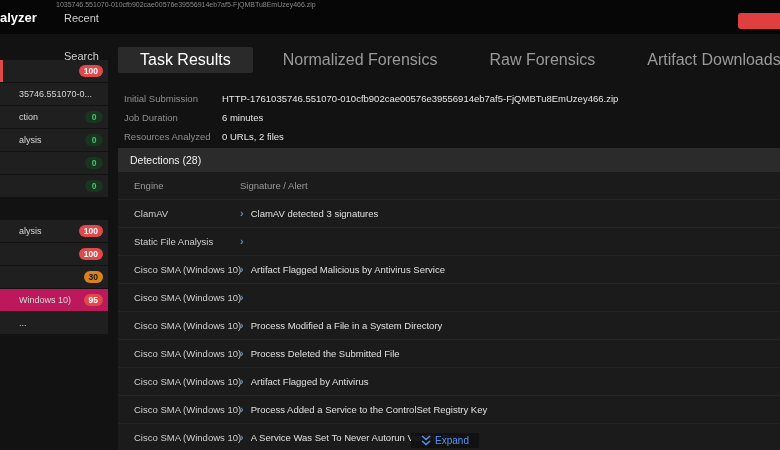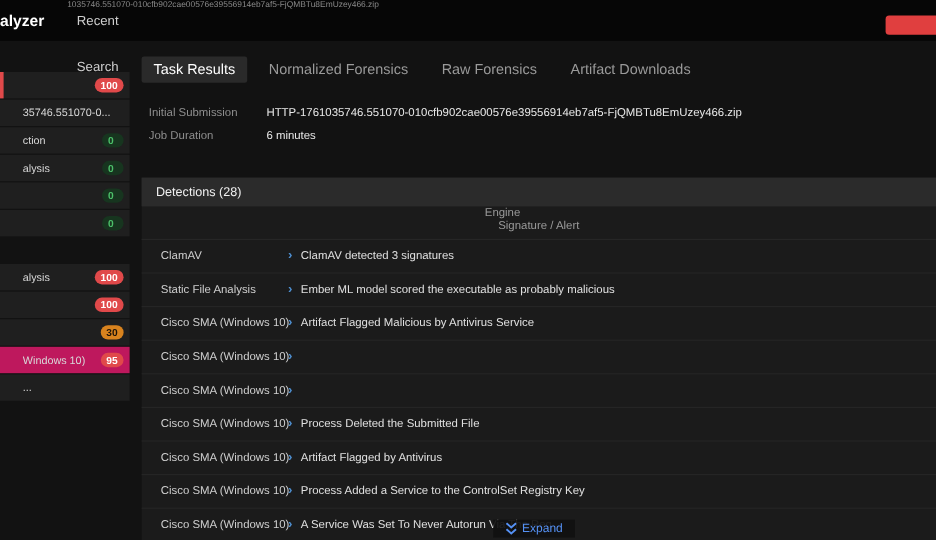--- a/index.html
+++ b/index.html
@@ -21,41 +21,41 @@
   .sb-item {
     display:flex; align-items:center; justify-content:space-between;
     height:22px; margin-bottom:1px; background:#1f1f1f; padding:0 5px 0 4px;
     cursor:pointer;
   }
   .sb-item.selected { background:#be185d; }
   .sb-item.accent { border-left:3px solid #e0494a; }
   .sb-label { font-size:9px; color:#d8d8d8; white-space:nowrap; overflow:hidden;margin-left:15px; }
   .sb-gap { height:22px; background:transparent; }
   .badge {
-    margin-left:auto; min-width:18px; text-align:left;
+    margin-left:auto; min-width:18px; text-align:center;
     font-size:8.5px; font-weight:bold; line-height:12px; height:12px;
     border-radius:7px; padding:0 5px; flex:none;
   }
   .badge.red    { background:#e0494a; color:#fff; }
   .badge.green  { background:#17351f; color:#4cc06a; }
   .badge.orange { background:#d9831e; color:#1c1208; }
   
   .main { position:absolute; left:110px; top:40px; right:0; bottom:0; }
   .tabs { display:flex; gap:8px; padding:7px 0 0 8px; }
-  .tab { font-size:12px; color:#9a9a9a; padding:4px 10px; border-radius:2px; cursor:pointer; white-space:nowrap; }
+  .tab { font-size:16px; color:#9a9a9a; padding:4px 22px; border-radius:2px; cursor:pointer; white-space:nowrap; }
   .tab.active { background:#2a2a2a; color:#fff; }
   .summary { margin:16px 0 0 14px; }
   .sum-row { display:flex; height:19px; align-items:center; }
   .sum-label { width:98px; font-size:9.5px; color:#8f8f8f; }
   .sum-value { font-size:9.5px; color:#e8e8e8; white-space:nowrap; }
   
   .detections { position:absolute; left:8px; top:108px; right:0; bottom:-60px; background:#1b1b1b; }
   .det-header { height:24px; background:#2b2b2b; display:flex; align-items:center; padding-left:12px;
     font-size:10.5px; color:#f0f0f0; }
-  .det-thead { display:flex; height:28px; align-items:center; border-bottom:1px solid #262626;flex-direction:column; }
+  .det-thead { display:flex; height:28px; align-items:center; border-bottom:1px solid #262626; }
   .det-thead span { font-size:9.5px; color:#9a9a9a; }
   .col-engine { width:122px; padding-left:16px; flex:none; }
   .col-sig { flex:1; }
   .det-row { display:flex; height:28px; align-items:center; border-bottom:1px solid #252525; cursor:pointer; }
   .det-row .engine { width:122px; padding-left:16px; flex:none; font-size:9.5px; color:#cfcfcf; white-space:nowrap; }
   .det-row .sig { flex:1; font-size:9.5px; color:#e0e0e0; display:flex; align-items:center; gap:7px; white-space:nowrap; overflow:hidden; }
   .chev { color:#4e8fd0; font-size:11px; font-weight:bold; line-height:1; }
   
   .expand {
     position:absolute; left:50%; transform:translateX(-50%); bottom:2px;
@@ -135,60 +135,64 @@
 
     <div class="summary">
         <div class="sum-row">
           <span class="sum-label">Initial Submission</span>
           <span class="sum-value">HTTP-1761035746.551070-010cfb902cae00576e39556914eb7af5-FjQMBTu8EmUzey466.zip</span>
         </div>
         <div class="sum-row">
           <span class="sum-label">Job Duration</span>
           <span class="sum-value">6 minutes</span>
         </div>
+        <div class="sum-row">
+          <span class="sum-label">Resources Analyzed</span>
+          <span class="sum-value">0 URLs, 2 files</span>
+        </div>
       </div>
 
     <section class="detections">
       <div class="det-header">Detections (28)</div>
       <div class="det-thead">
         <span class="col-engine">Engine</span>
         <span class="col-sig">Signature / Alert</span>
       </div>
       <div id="detRows">
           <div class="det-row">
             <span class="engine">ClamAV</span>
             <span class="sig">
               <span class="chev">›</span>
               <span>ClamAV detected 3 signatures</span>
             </span>
           </div>
           <div class="det-row">
             <span class="engine">Static File Analysis</span>
             <span class="sig">
               <span class="chev">›</span>
-              <span>Ember ML model scored the executable as probably malicious</span>
             </span>
           </div>
           <div class="det-row">
             <span class="engine">Cisco SMA (Windows 10)</span>
             <span class="sig">
               <span class="chev">›</span>
               <span>Artifact Flagged Malicious by Antivirus Service</span>
             </span>
           </div>
           <div class="det-row">
             <span class="engine">Cisco SMA (Windows 10)</span>
             <span class="sig">
               <span class="chev">›</span>
             </span>
           </div>
           <div class="det-row">
             <span class="engine">Cisco SMA (Windows 10)</span>
             <span class="sig">
               <span class="chev">›</span>
+              <span>Process Modified a File in a System Directory</span>
             </span>
           </div>
           <div class="det-row">
             <span class="engine">Cisco SMA (Windows 10)</span>
             <span class="sig">
               <span class="chev">›</span>
               <span>Process Deleted the Submitted File</span>
             </span>
           </div>
           <div class="det-row">

